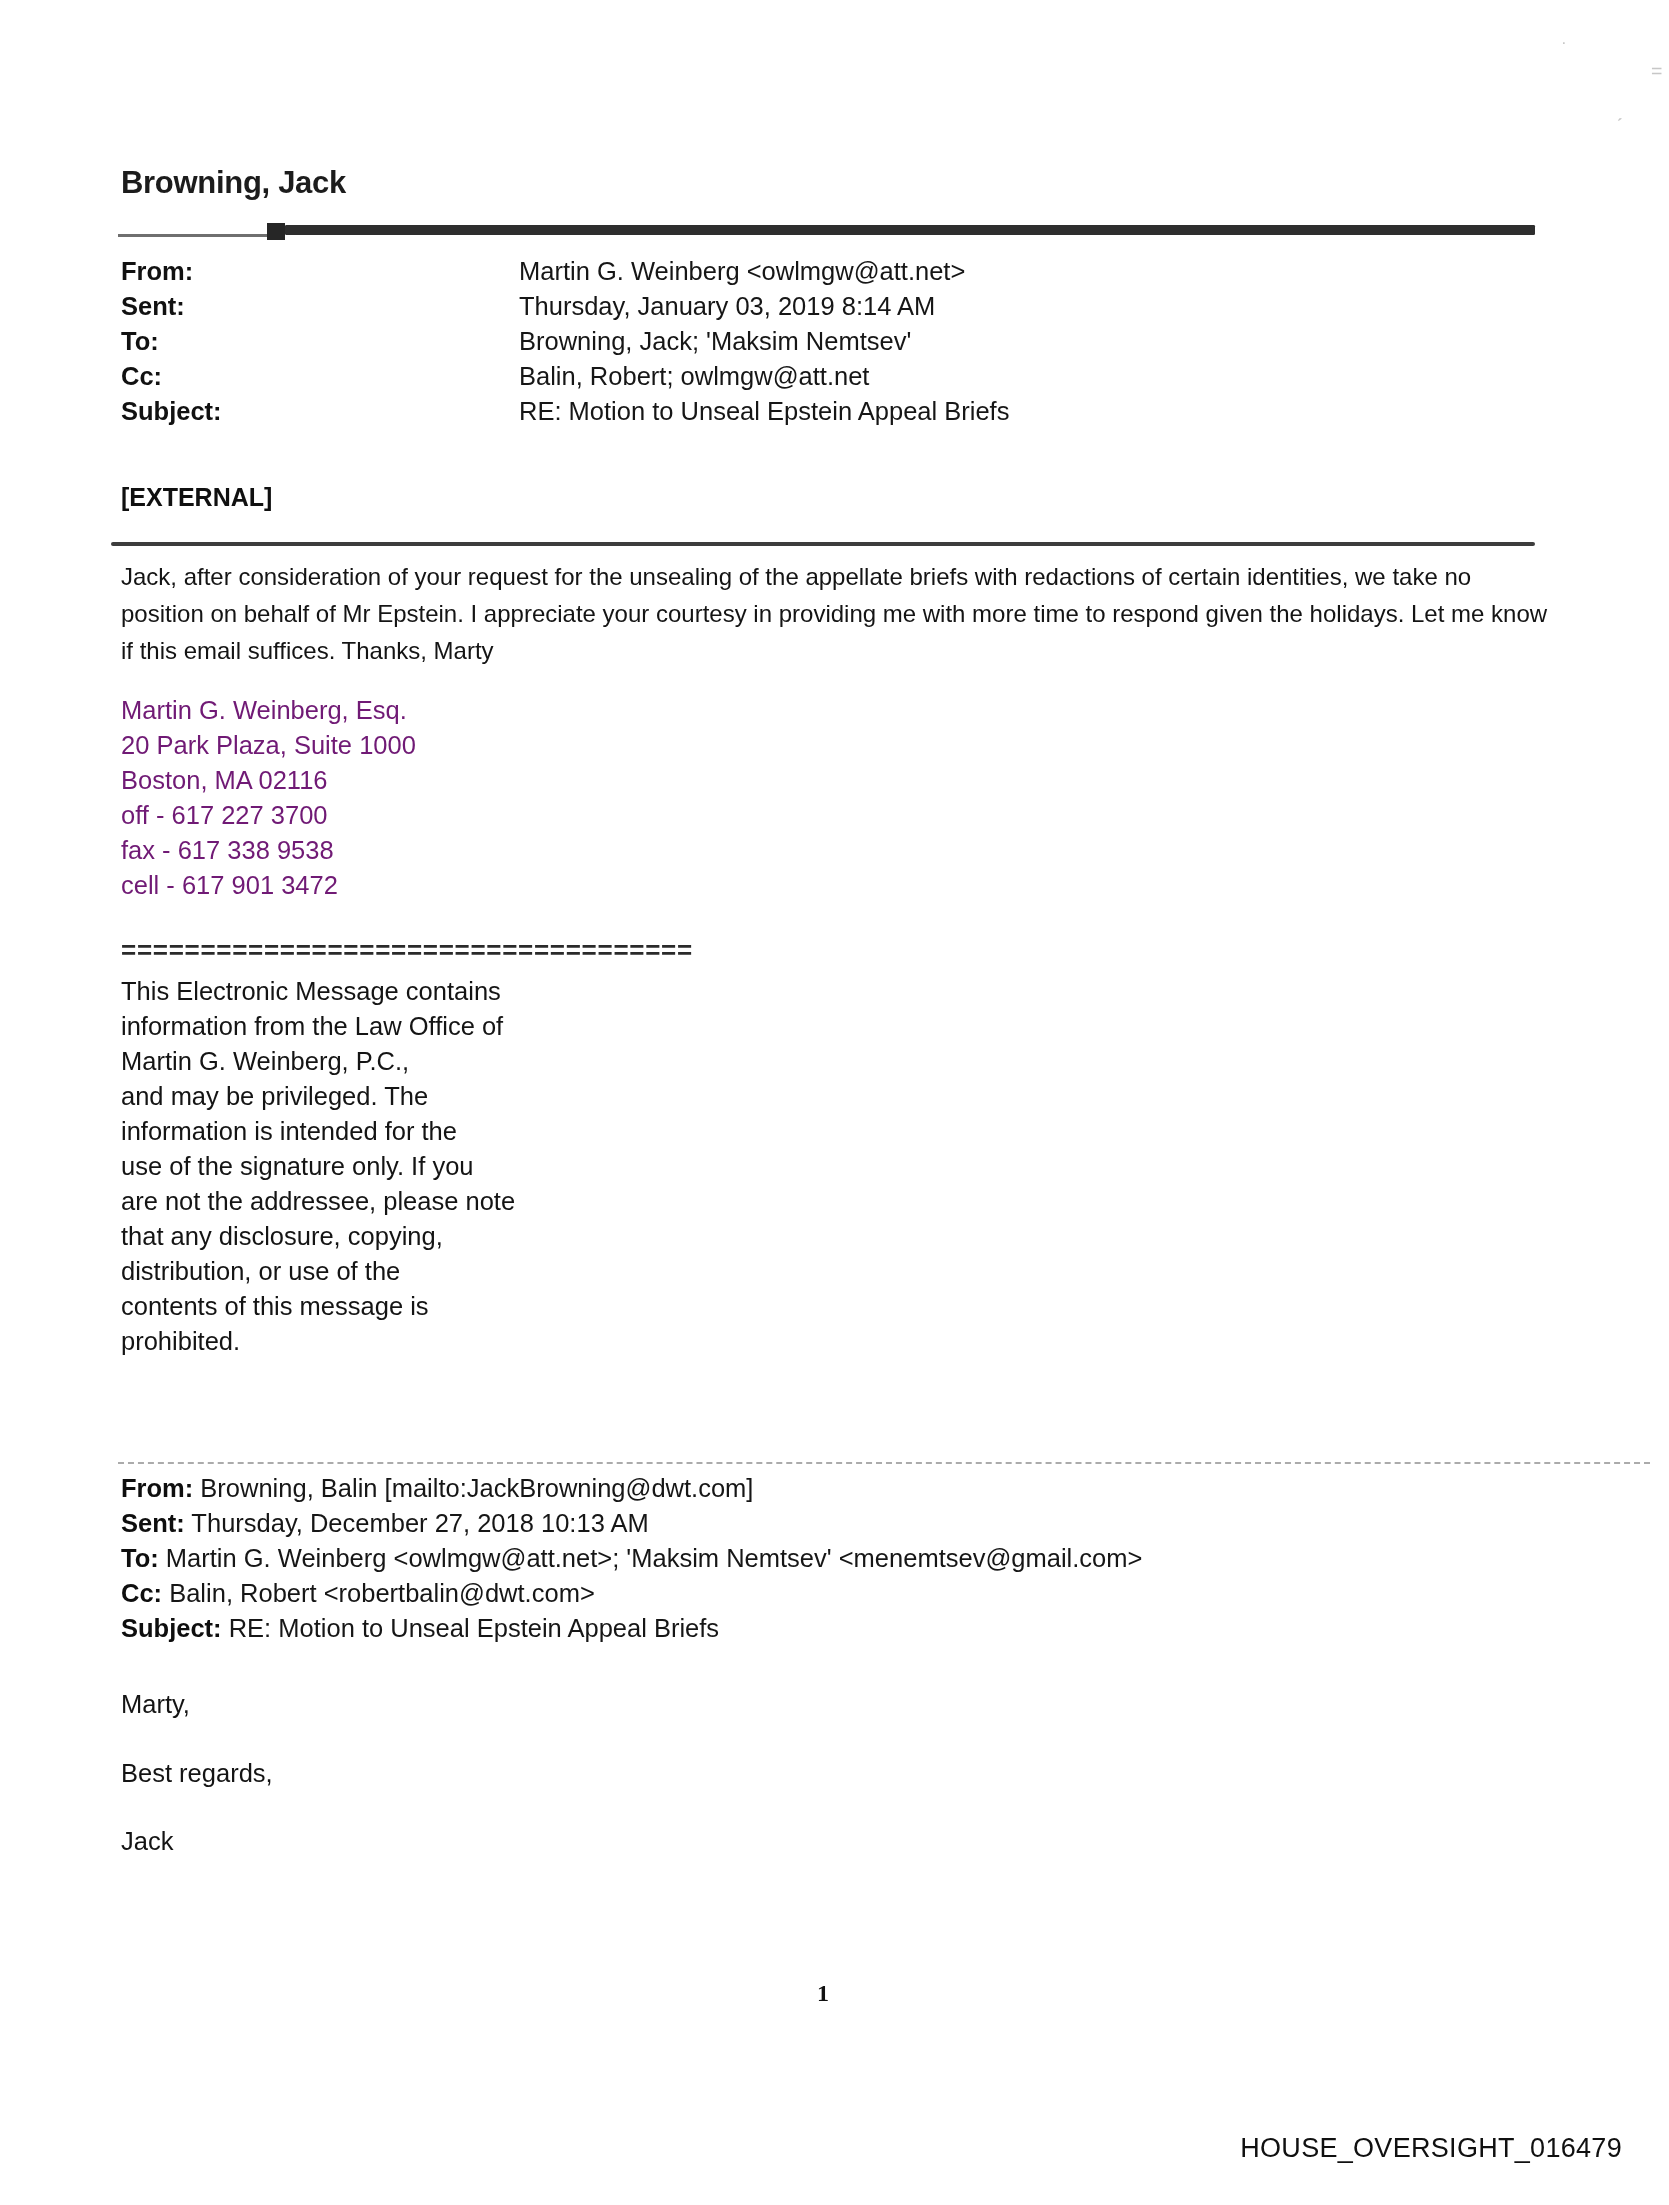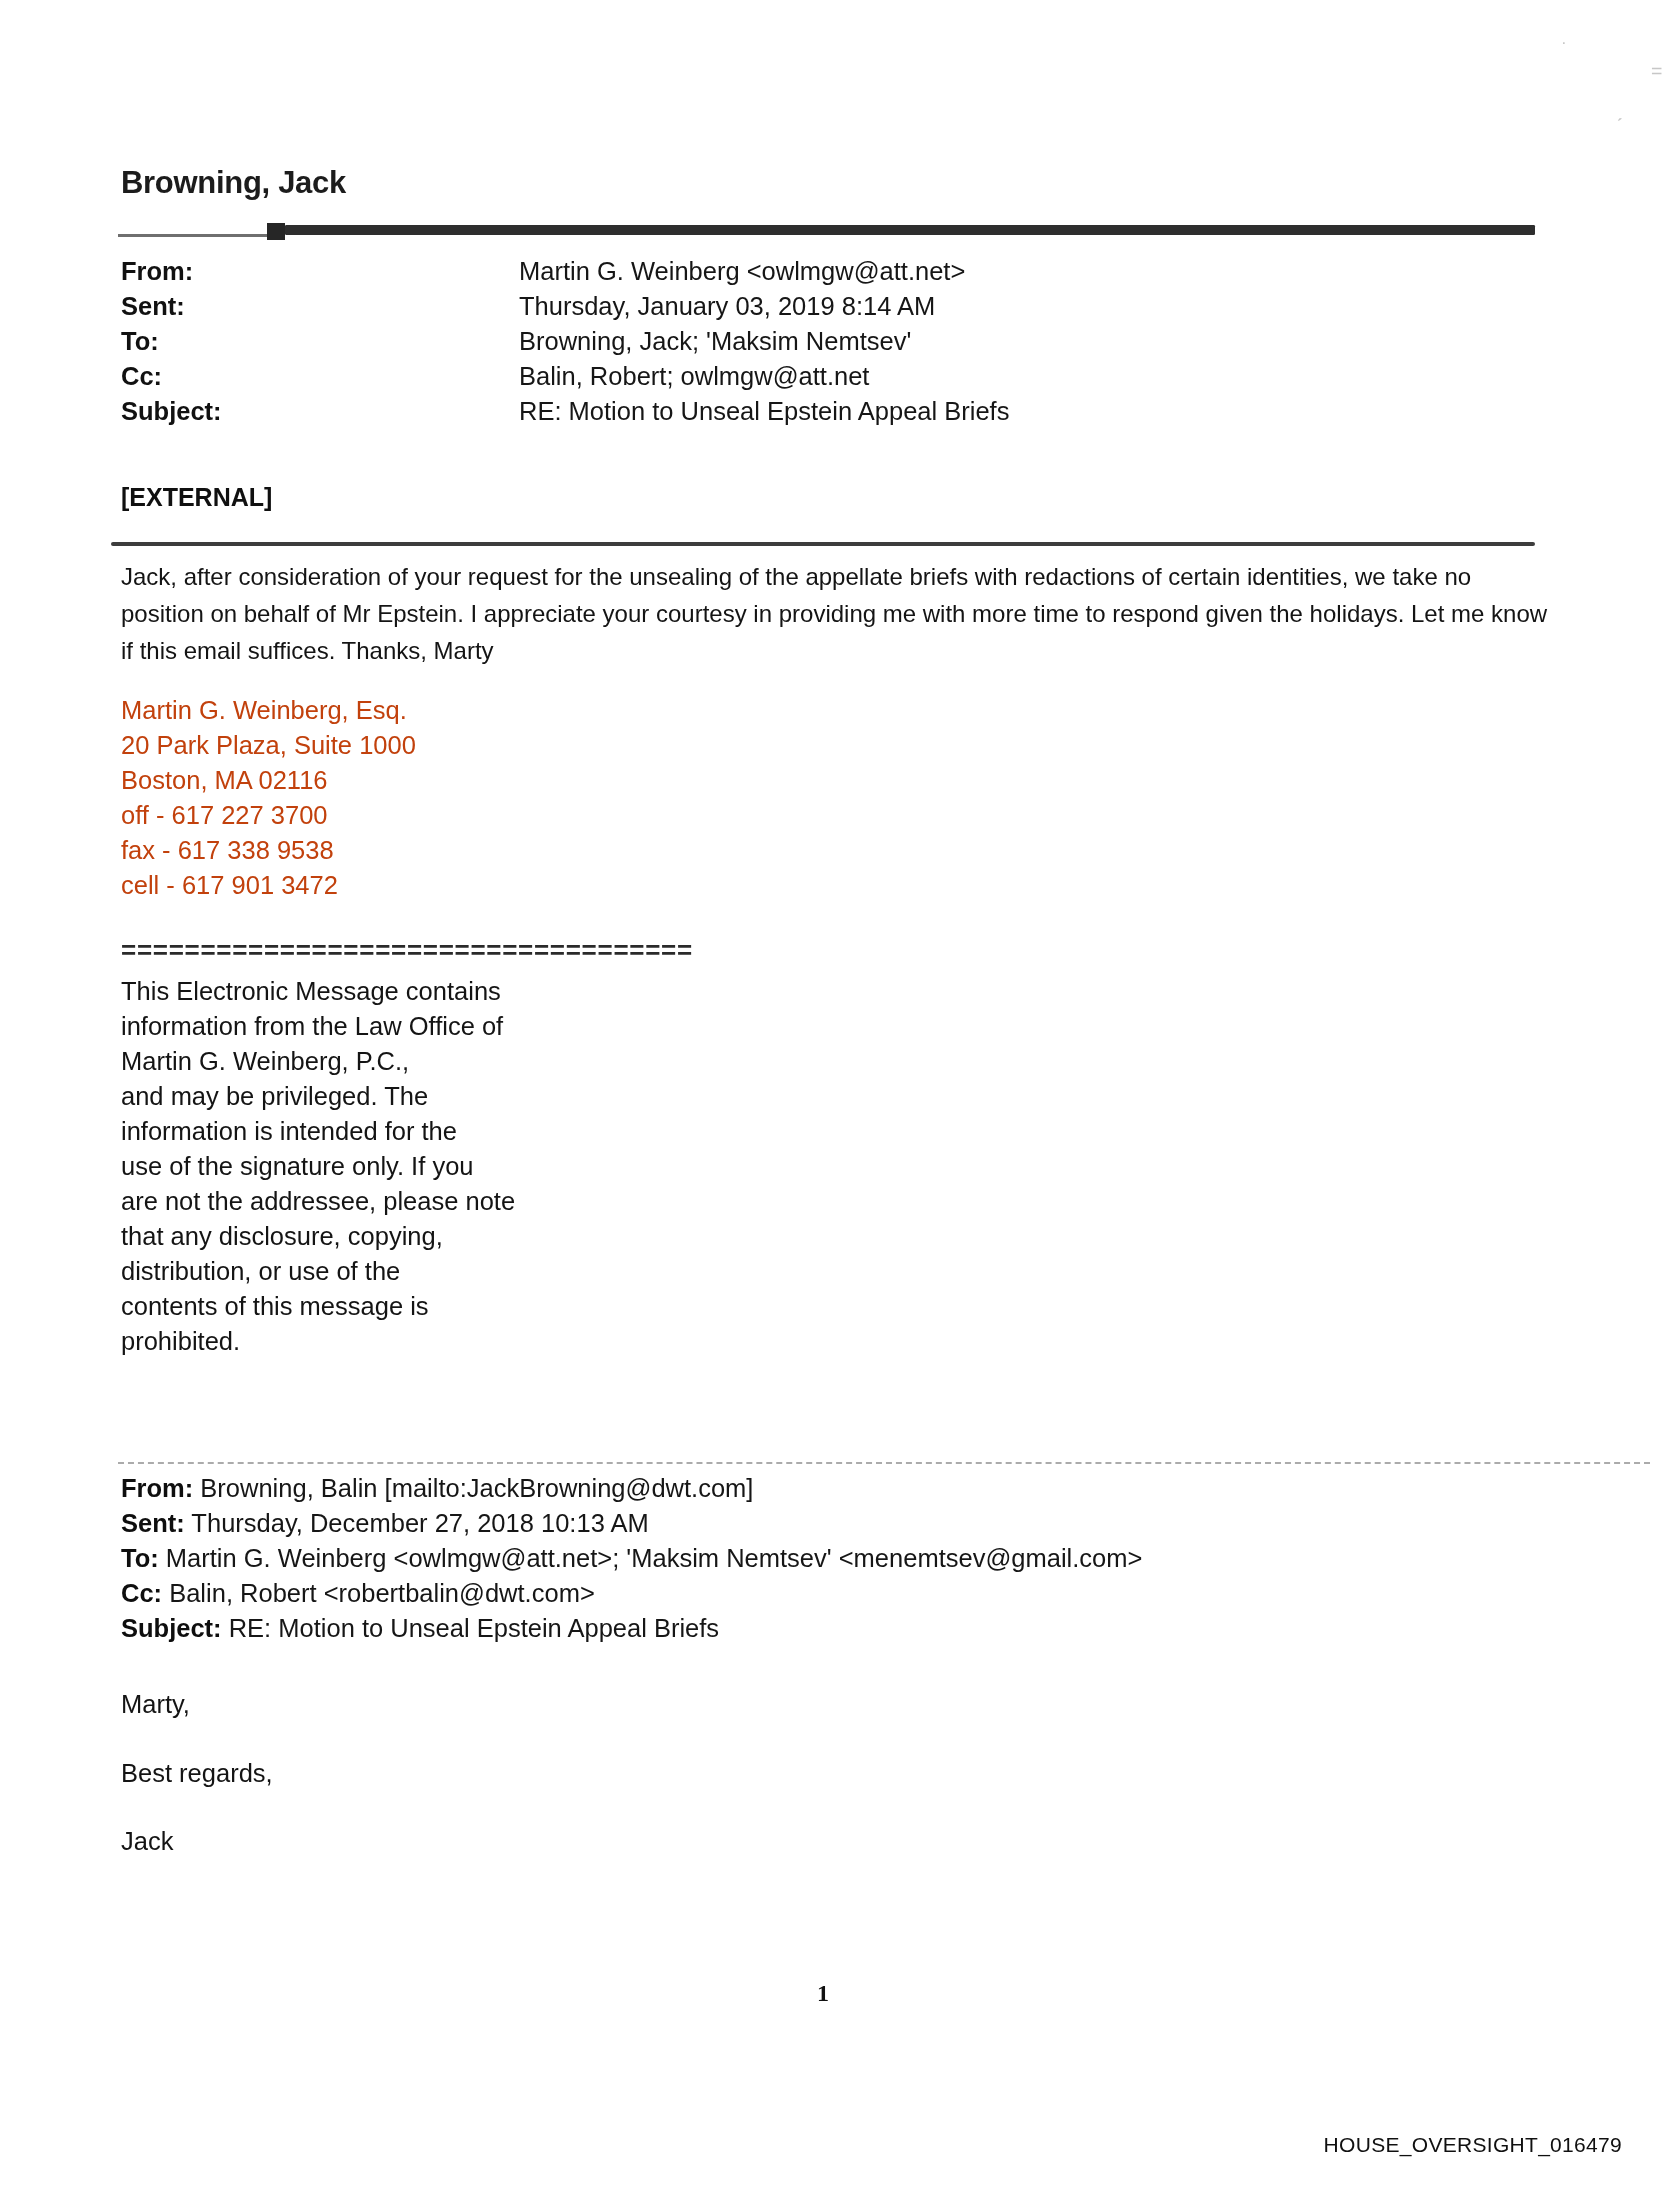--- a/index.html
+++ b/index.html
@@ -34,39 +34,39 @@
   .external{position:absolute;left:121px;top:483px;font-size:25px;font-weight:bold;color:#101010;}
   
   .rule-body{position:absolute;left:111px;top:542px;width:1424px;height:3.9px;background:#3d3d3d;border-radius:2px;}
   .rule-dashed{position:absolute;left:118px;top:1462px;width:1532px;border-top:2px dashed #8f8f8f;opacity:.75;}
   
   .body1{
     position:absolute;left:121px;top:558px;width:1430px;
     font-size:24px;line-height:37px;color:#141414;
   }
   
-  .sigblock{position:absolute;left:121px;top:693px;font-size:25.5px;line-height:35px;color:#c2410c;}
+  .sigblock{position:absolute;left:121px;top:693px;font-size:25.5px;line-height:35px;color:#701a75;}
   
   .sep-eq{position:absolute;left:121px;top:935px;font-size:26px;font-weight:bold;letter-spacing:0.7px;color:#2a2a2a;}
   
   .disclaimer{position:absolute;left:121px;top:974px;font-size:25.5px;line-height:35px;color:#141414;}
   
   .fields2{position:absolute;left:121px;top:1471px;width:1506px;font-size:25.5px;line-height:35px;}
   .iline .flabel2{font-weight:bold;color:#0e0e0e;}
   
   .closing{position:absolute;left:121px;top:1680px;font-size:25.5px;color:#141414;}
   .closing .para{margin:12px 0 43px 0;line-height:25.5px;}
   
   .page-number{
     position:absolute;left:817px;top:1980px;
     font-family:"Liberation Serif", serif;font-size:24px;font-weight:bold;color:#111;
   }
   .bates{
     position:absolute;right:47px;top:2133px;
-    font-size:21px;color:#101010;letter-spacing:0.3px;
+    font-size:27px;color:#101010;letter-spacing:0.3px;
   }
   
   .artifact{position:absolute;color:#9a9a9a;opacity:.55;font-size:17px;}
   .artifact.dot{left:1561px;top:33px;}
   .artifact.eq{left:1651px;top:60px;font-size:19.6px;}
   .artifact.squiggle{left:1618px;top:98px;font-size:21px;transform:rotate(12deg);}
 </style>
 </head>
 <body>
 

